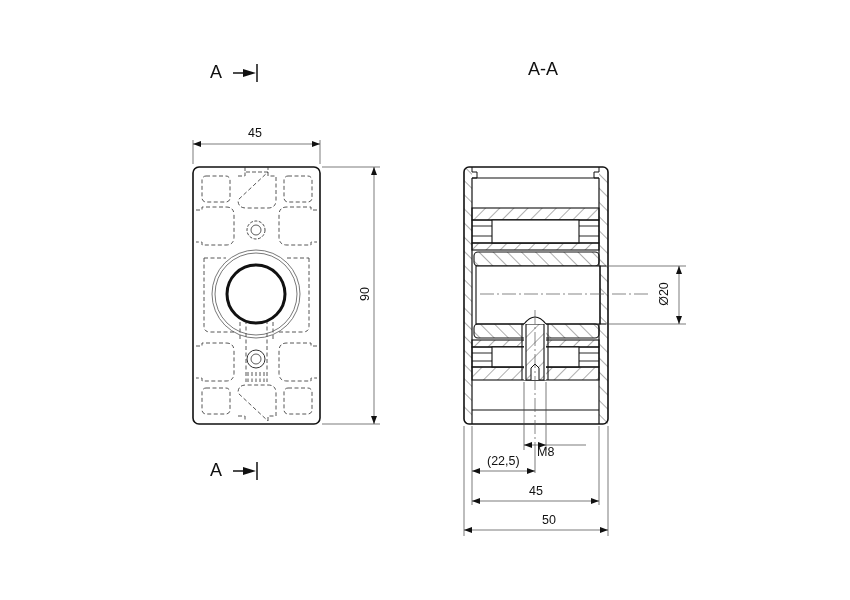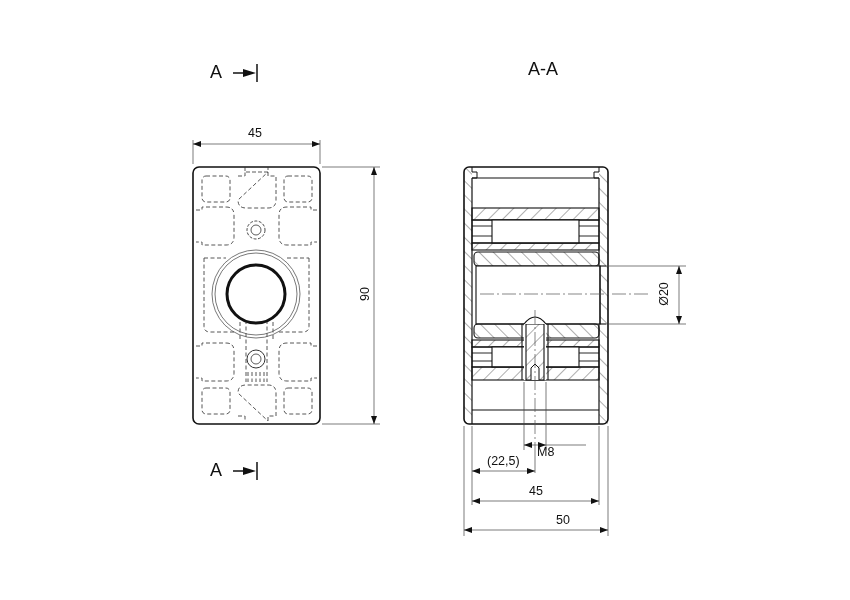--- a/index.html
+++ b/index.html
@@ -177,13 +177,13 @@
 <div class="lbl big" style="left:210px; top:460px;">A</div>
 <div class="lbl big" style="left:528px; top:59px;">A-A</div>
 
 <div class="lbl dim" style="left:248px; top:126px;">45</div>
 <div class="lbl dim rot" style="left:358px; top:287px;">90</div>
 
 <div class="lbl dim rot" style="left:652px; top:287px;">Ø20</div>
 <div class="lbl dim" style="left:537px; top:429px;margin-top:16px;">M8</div>
 <div class="lbl dim" style="left:487px; top:454px;">(22,5)</div>
 <div class="lbl dim" style="left:529px; top:484px;">45</div>
-<div class="lbl dim" style="left:556px; top:513px;">50</div>
+<div class="lbl dim" style="left:542px; top:513px;">50</div>
 
 </body></html>

